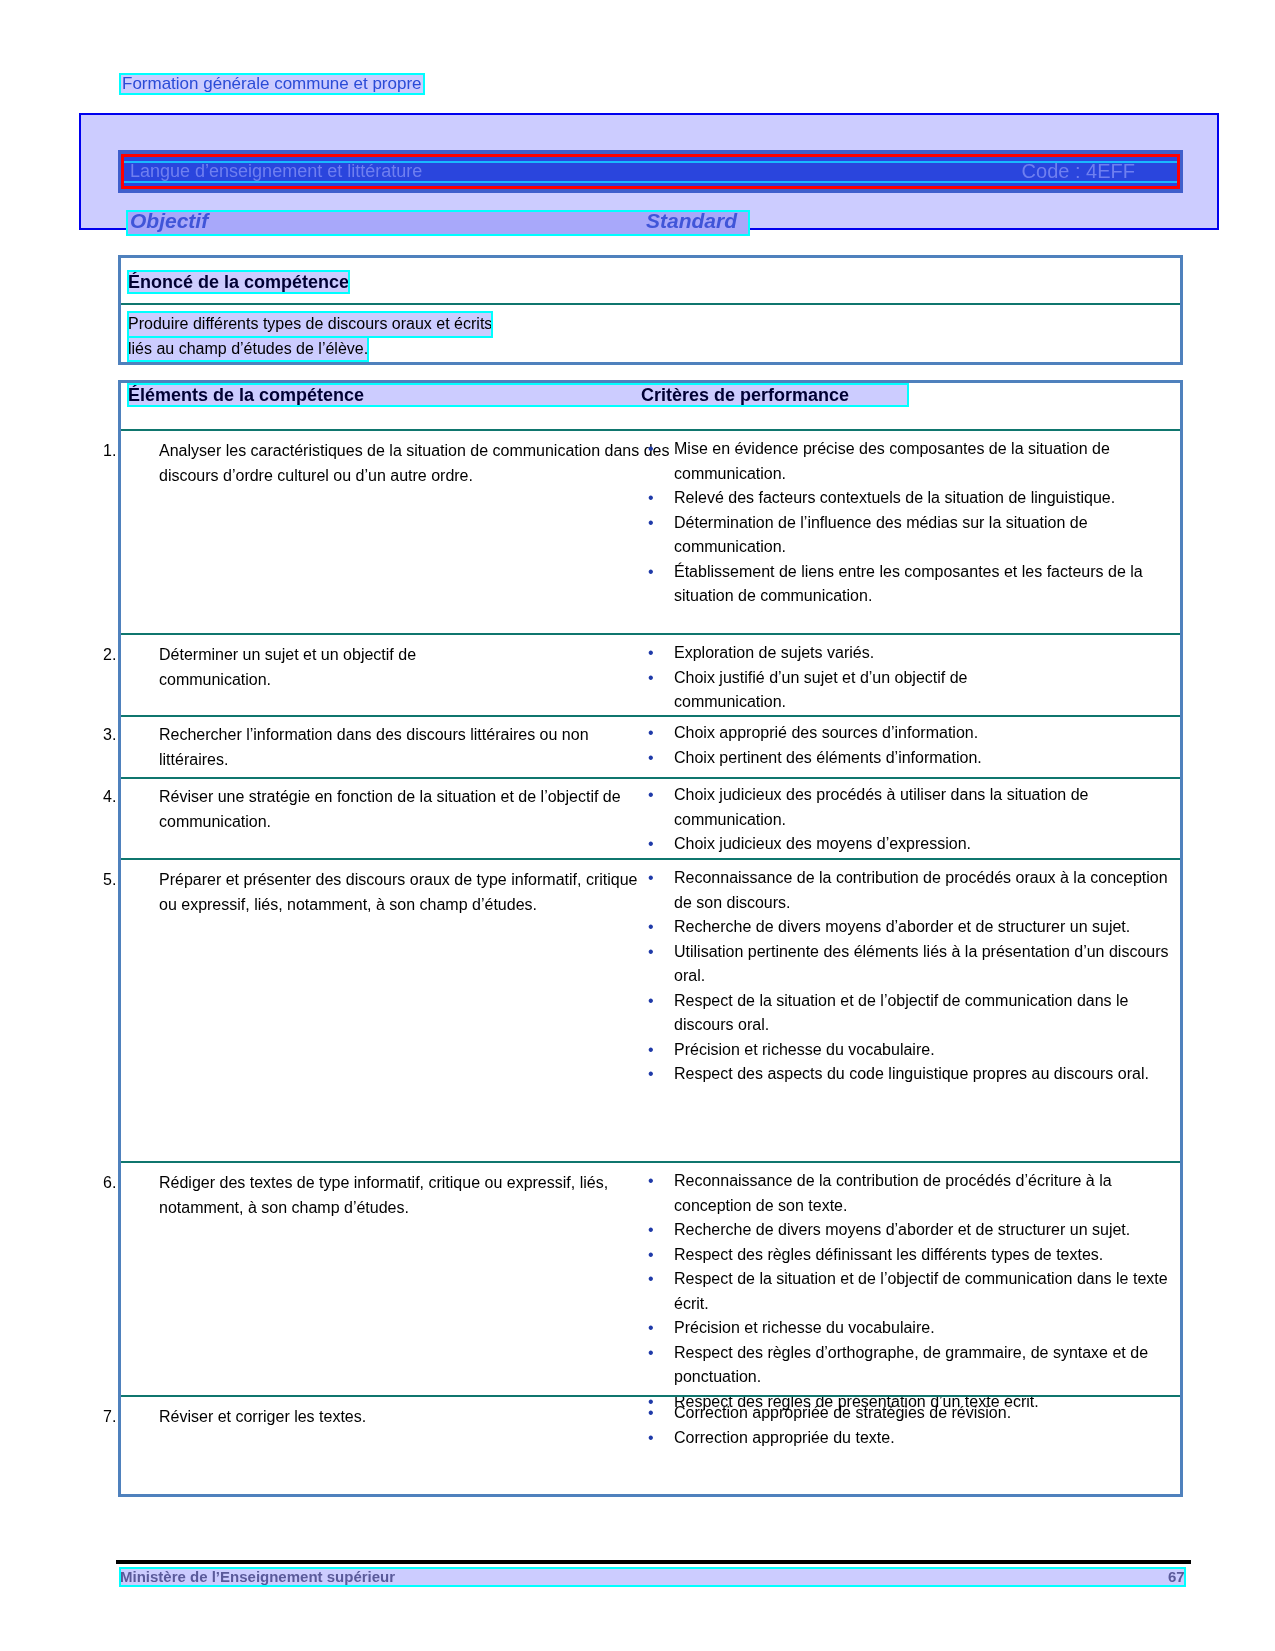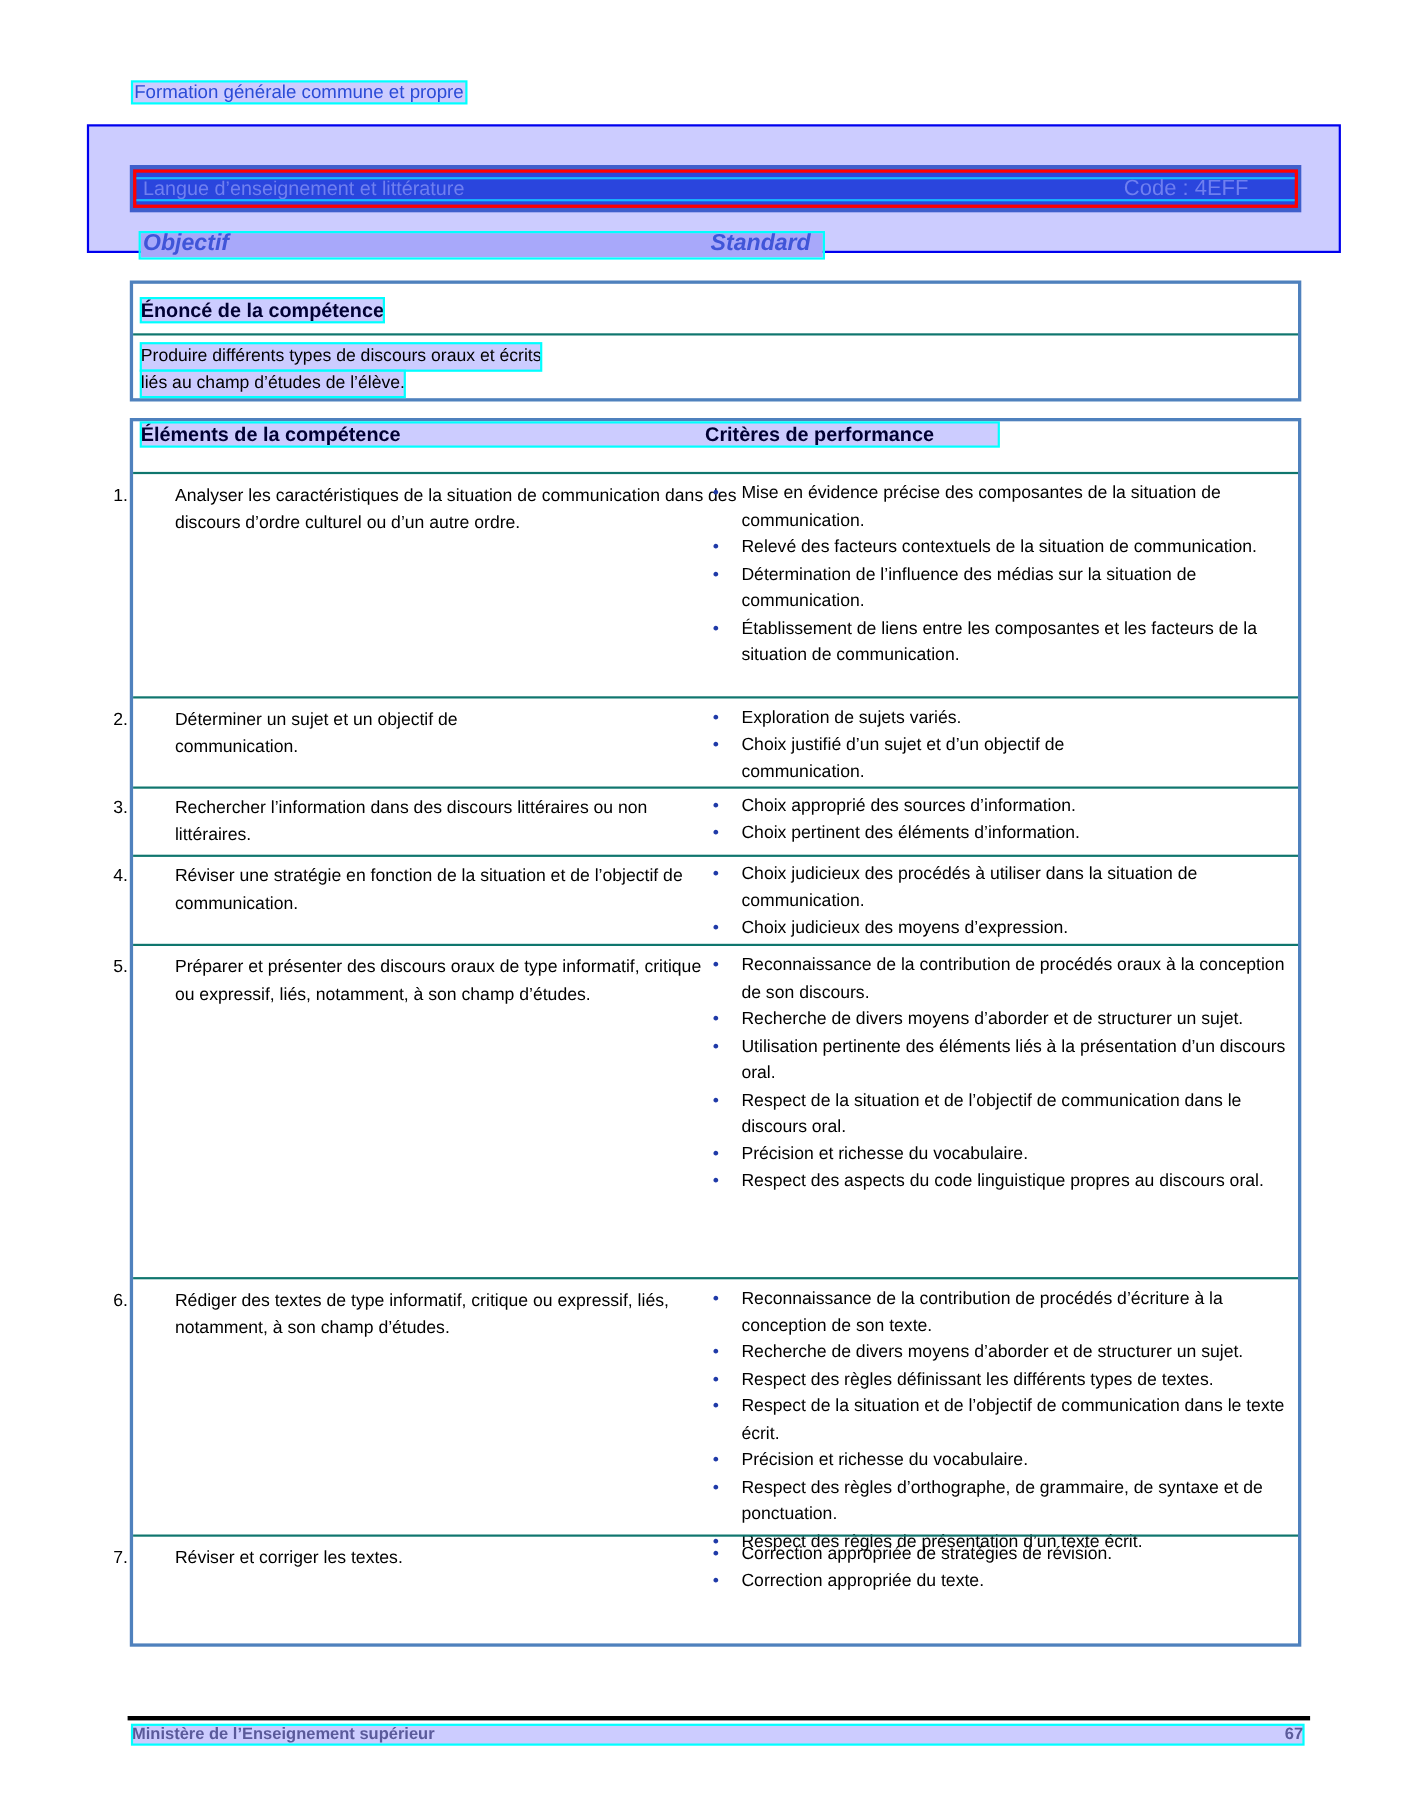--- a/index.html
+++ b/index.html
@@ -63,21 +63,21 @@
 <div class="tbl" style="top:380px; height:1117px;">
   <div class="abs hdr hl" style="left:7px; top:1px; width:780px;">
     <span>Éléments de la compétence</span>
     <span style="position:absolute; left:513px;">Critères de performance</span>
   </div>
 
   <div class="row" style="top:46px; height:204px;">
     <div class="cell-left txt elem-line" style="top:8px;"><span class="num">1.</span><span>Analyser les caractéristiques de la situation de communication dans des discours d’ordre culturel ou d’un autre ordre.</span></div>
     <ul class="cell-right crit txt" style="top:6px;">
       <li>Mise en évidence précise des composantes de la situation de communication.</li>
-      <li>Relevé des facteurs contextuels de la situation de communication.</li>
+      <li>Relevé des facteurs contextuels de la situation de linguistique.</li>
       <li>Détermination de l’influence des médias sur la situation de communication.</li>
       <li>Établissement de liens entre les composantes et les facteurs de la situation de communication.</li>
     </ul>
   </div>
 
   <div class="row" style="top:250px; height:82px;">
     <div class="cell-left txt elem-line" style="top:8px; width:360px;"><span class="num">2.</span><span>Déterminer un sujet et un objectif de communication.</span></div>
     <ul class="cell-right crit txt" style="top:6px; width:420px;">
       <li>Exploration de sujets variés.</li>
       <li>Choix justifié d’un sujet et d’un objectif de communication.</li>

